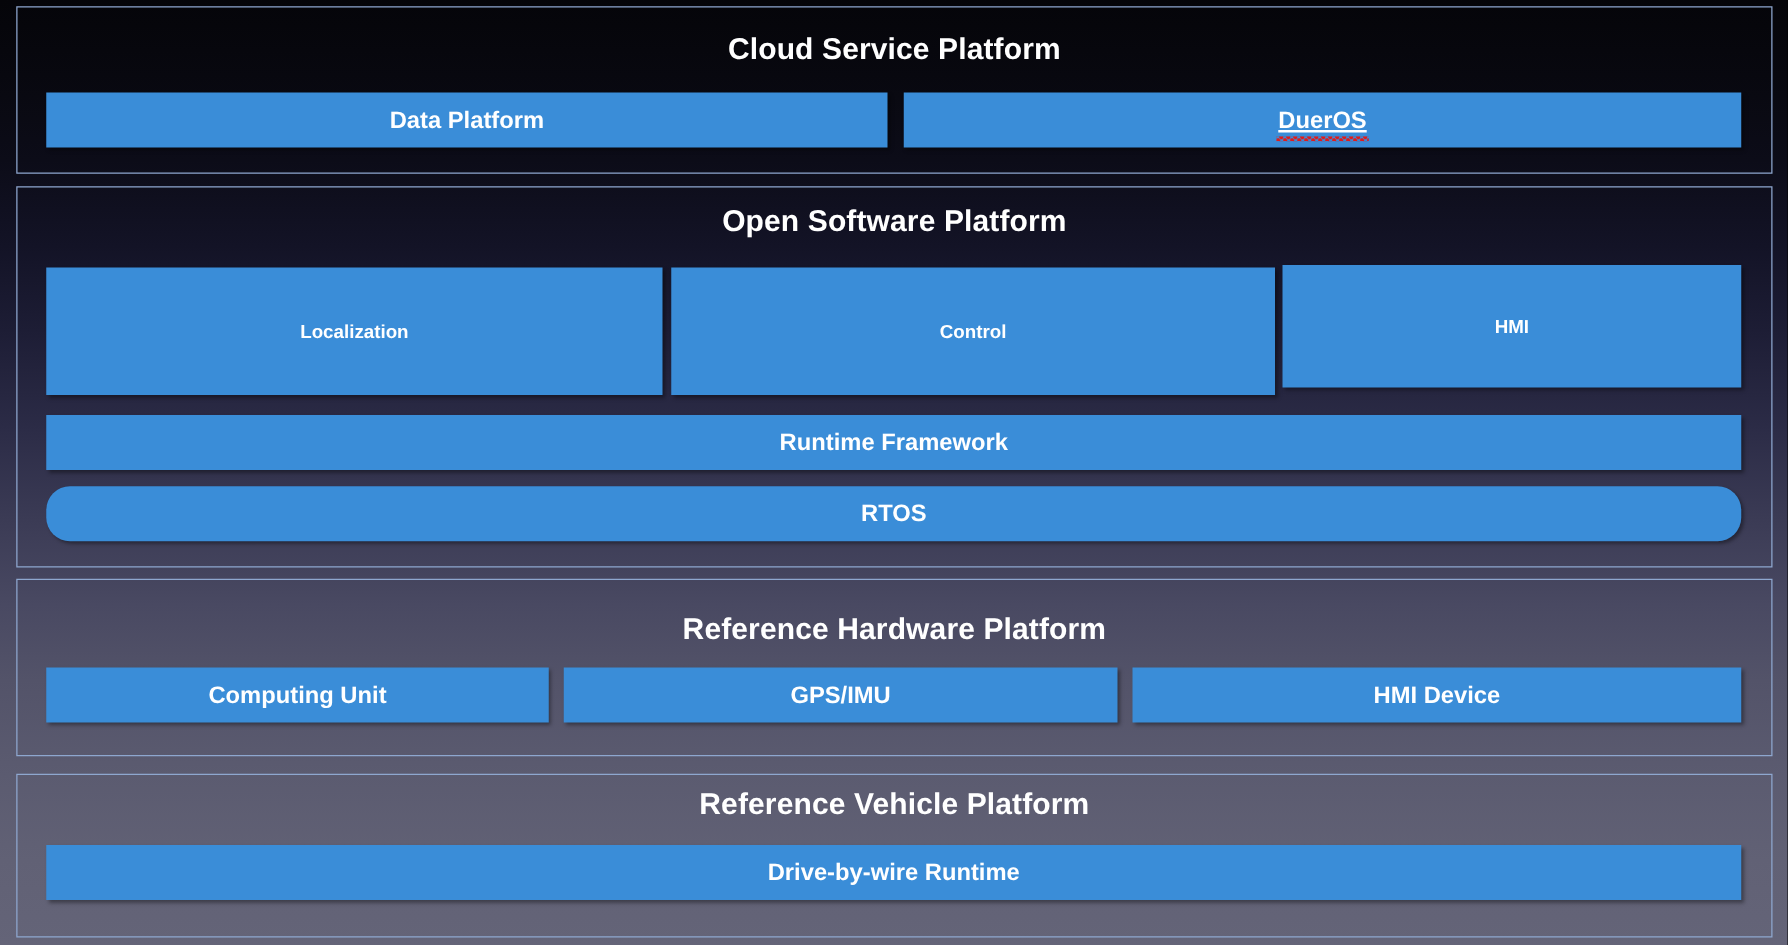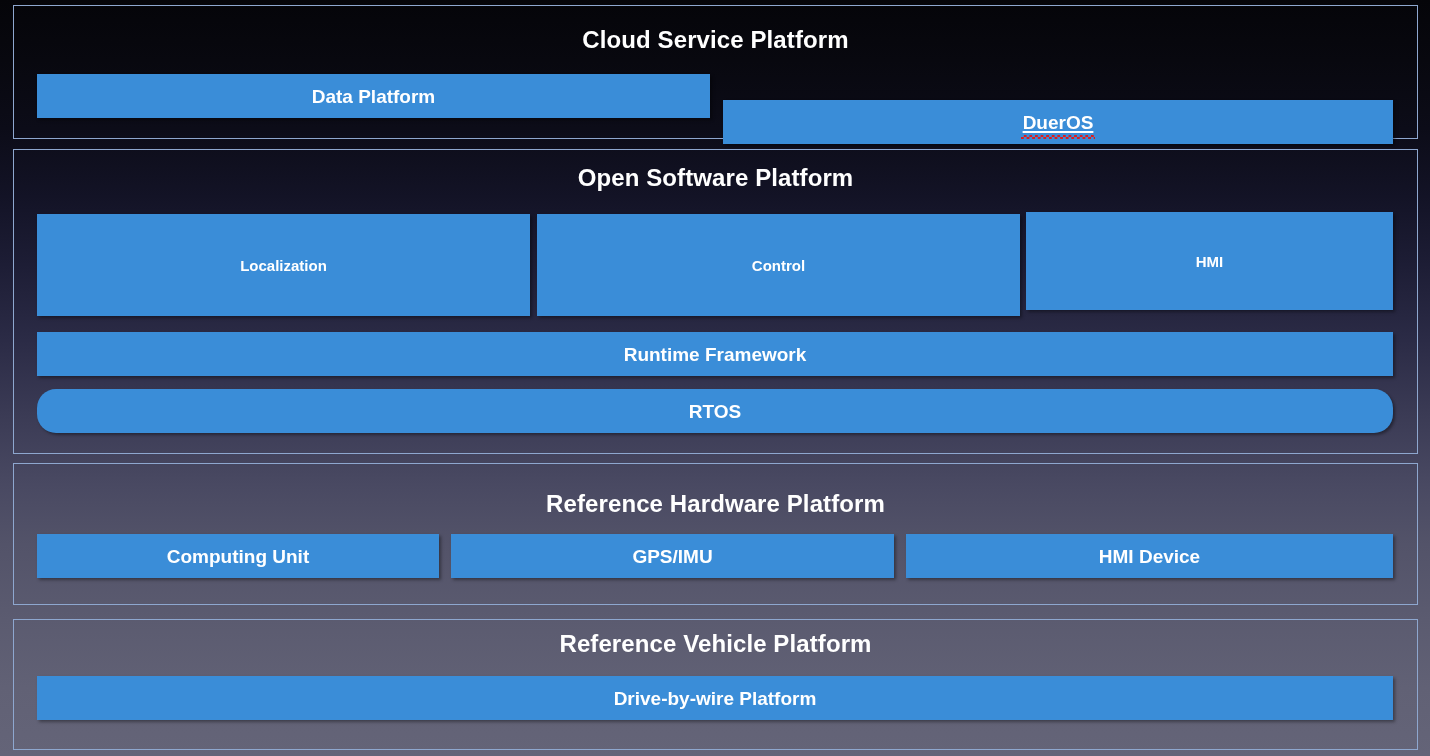--- a/index.html
+++ b/index.html
@@ -92,21 +92,21 @@
       radial-gradient(circle at 1.4px 3.2px, #e01b1b 1.45px, rgba(0,0,0,0) 1.7px),
       radial-gradient(circle at 4.2px 0.8px, #e01b1b 1.45px, rgba(0,0,0,0) 1.7px);
     background-size: 5.6px 4px;
     background-repeat: repeat-x;
   }
 
   
   #panel-cloud { top: 5px; height: 134px; }
   #panel-cloud .panel-title { margin-top: 22px; }
   #box-data-platform { left: 23px;  top: 68px; width: 673px; height: 44px; }
-  #box-dueros       { left: 709px; top: 68px; width: 670px; height: 44px; margin-top: 26px; }
+  #box-dueros       { left: 709px; top: 68px; width: 670px; height: 44px; }
 
   
   #panel-osp { top: 149px; height: 305px; }
   #panel-osp .panel-title { margin-top: 16px; }
   #box-localization { left: 23px;  top: 64px;  width: 493px; height: 102px; }
   #box-control      { left: 523px; top: 64px;  width: 483px; height: 102px; }
   #box-hmi          { left: 1012px;top: 62px;  width: 367px; height: 98px;  }
   #box-runtime      { left: 23px;  top: 182px; width: 1356px;height: 44px;  }
   #box-rtos         { left: 23px;  top: 239px; width: 1356px;height: 44px; border-radius: 19px;  }
 
@@ -176,17 +176,17 @@
 
     <div class="bbox" id="box-hmi-device">
       <span class="lbl">HMI Device</span>
     </div>
   </section>
 
   <section class="panel" id="panel-rvp">
     <div class="panel-title">Reference Vehicle Platform</div>
 
     <div class="bbox" id="box-drive-by-wire">
-      <span class="lbl">Drive-by-wire Platform</span>
+      <span class="lbl">Drive-by-wire Runtime</span>
     </div>
   </section>
 
 </div>
 
 </body></html>

